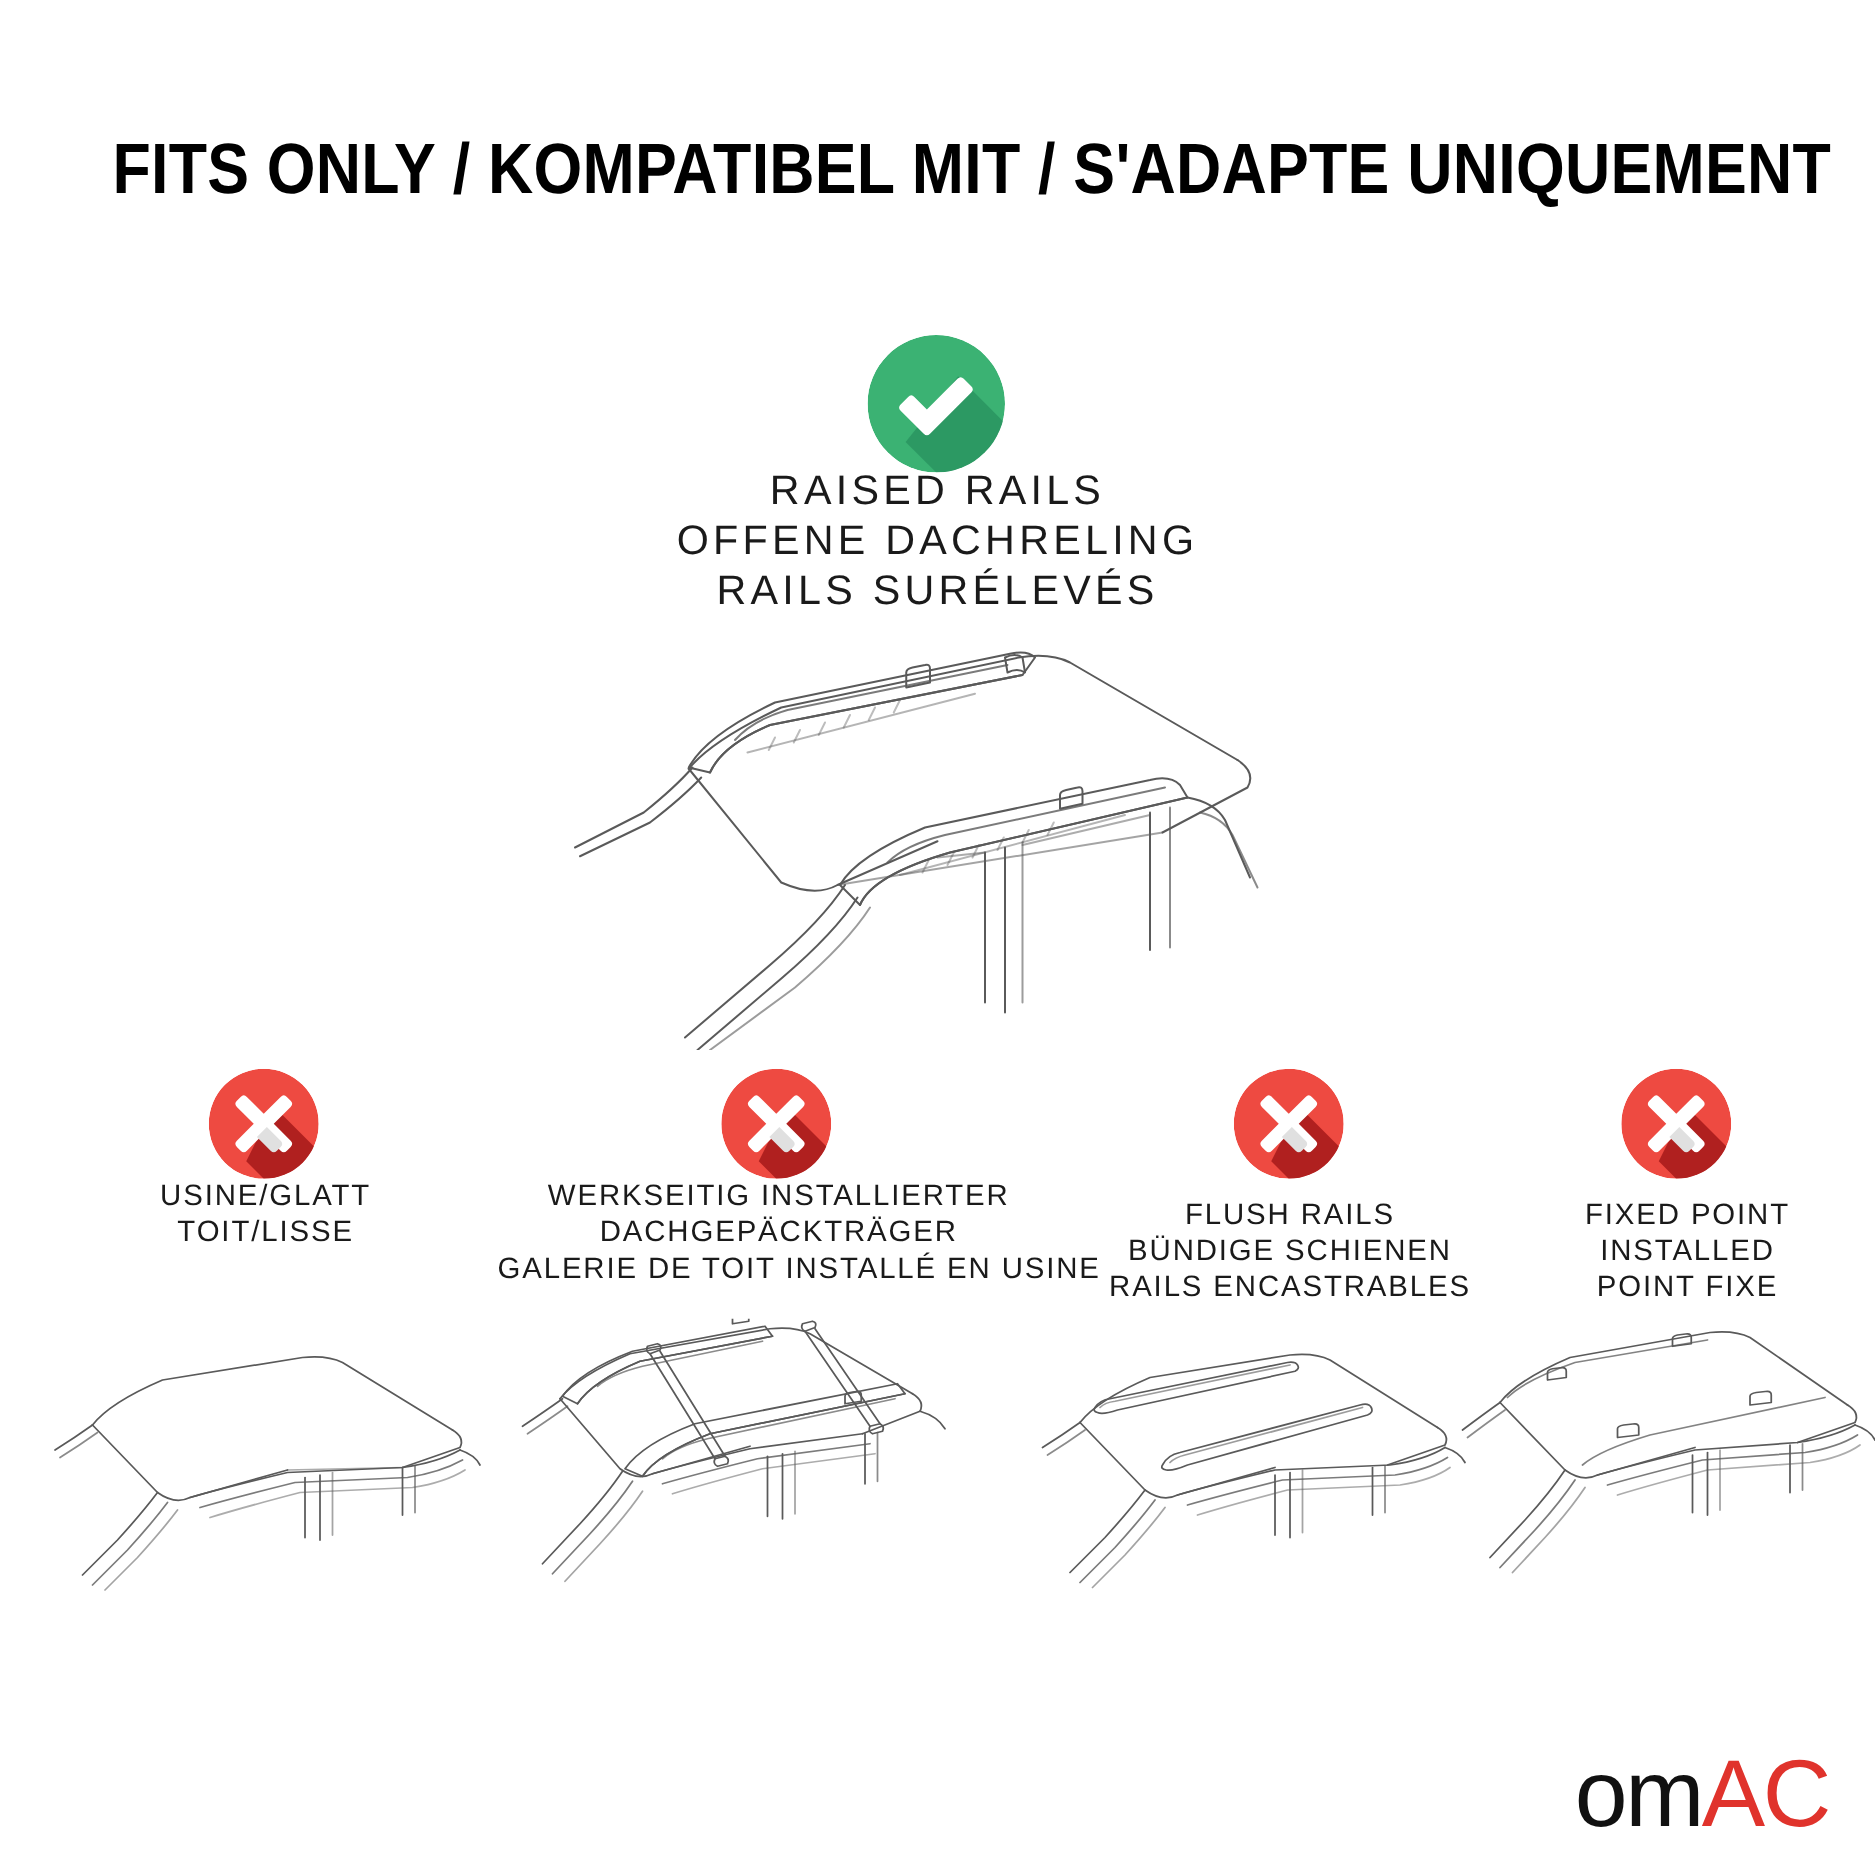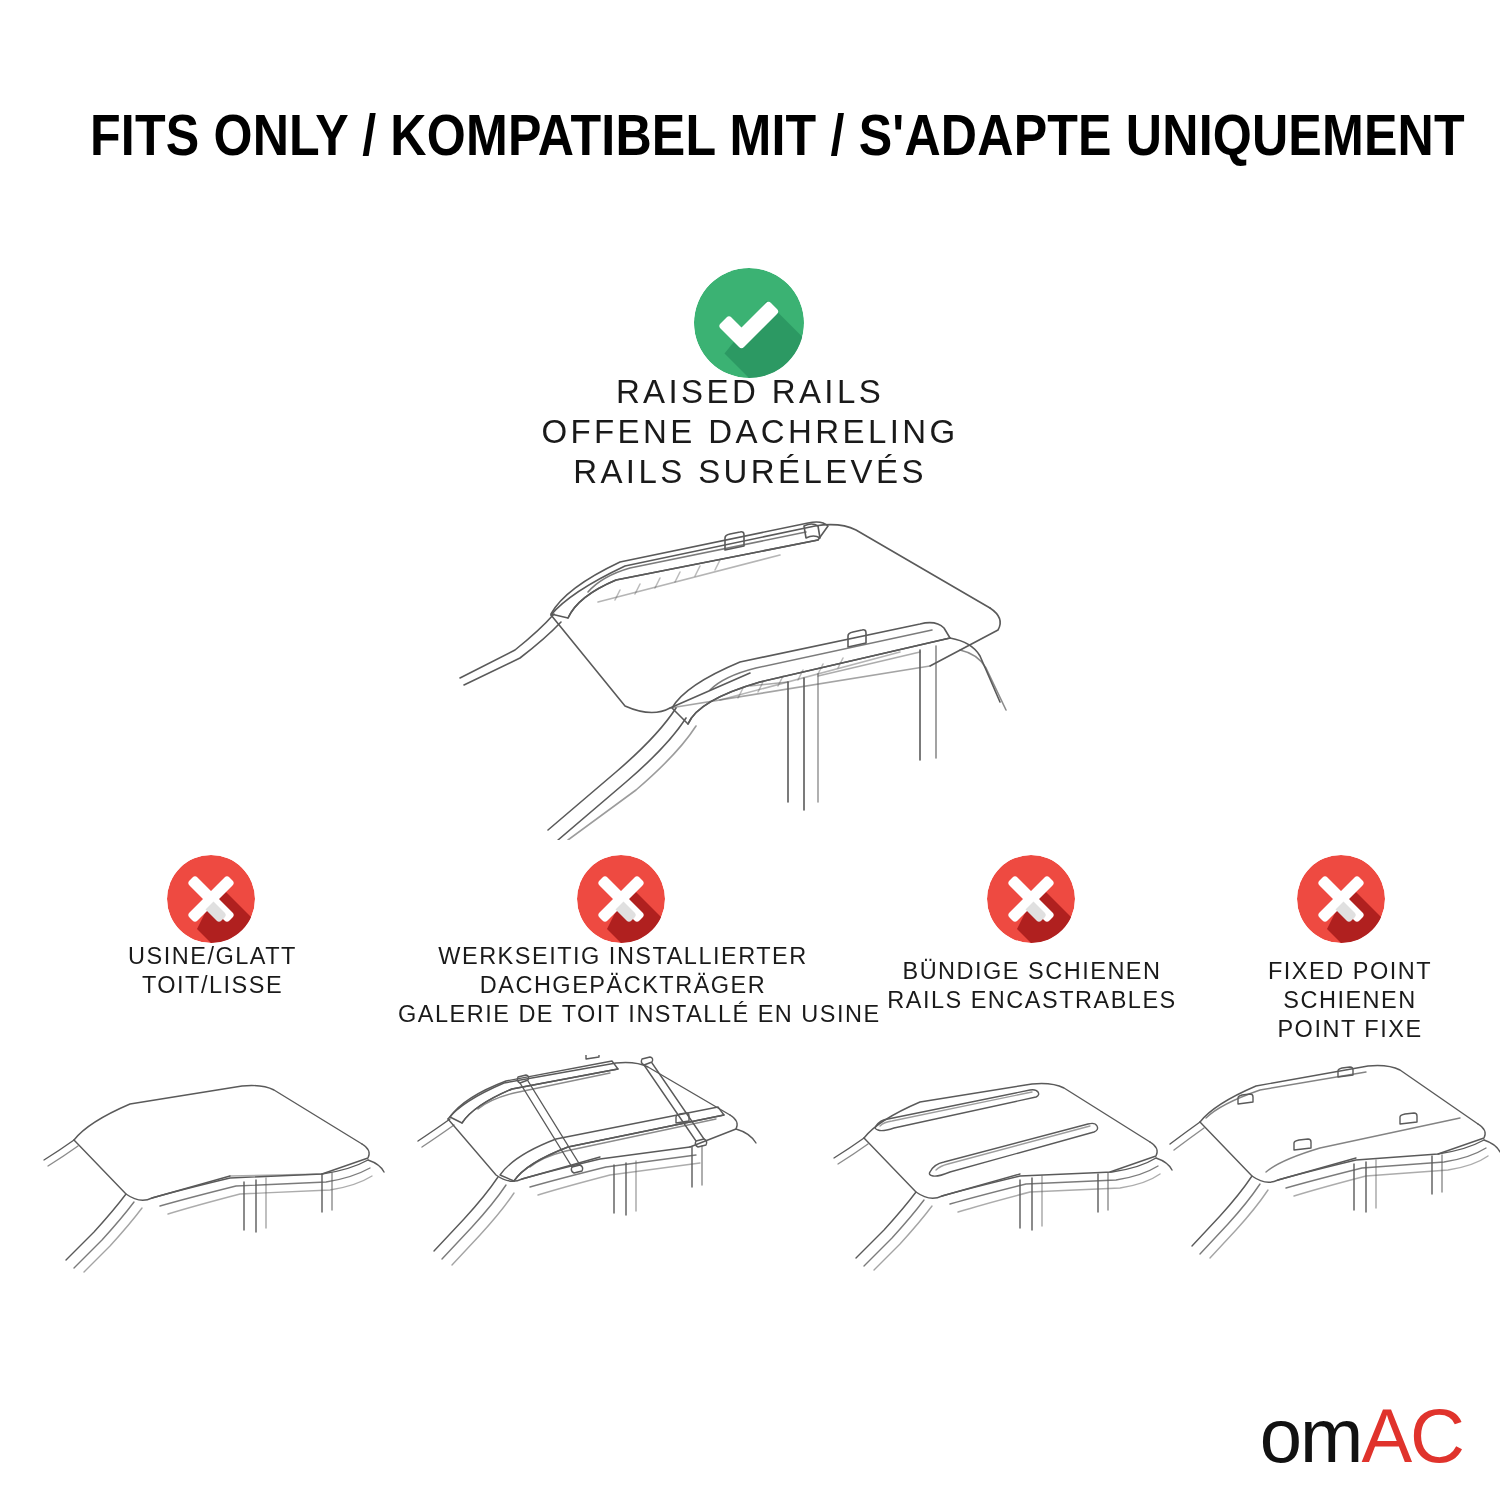--- a/index.html
+++ b/index.html
@@ -196,27 +196,28 @@
   <span class="ln">TOIT/LISSE</span>
 </div>
 
 <div class="label-block bad-label" id="bad-label-1">
   <span class="ln">WERKSEITIG INSTALLIERTER</span>
   <span class="ln">DACHGEPÄCKTRÄGER</span>
   <span class="ln">GALERIE DE TOIT INSTALLÉ EN USINE</span>
 </div>
 
 <div class="label-block bad-label" id="bad-label-2">
+  <span class="ln">FLUSH RAILS</span>
   <span class="ln">BÜNDIGE SCHIENEN</span>
   <span class="ln">RAILS ENCASTRABLES</span>
 </div>
 
 <div class="label-block bad-label" id="bad-label-3">
   <span class="ln">FIXED POINT</span>
-  <span class="ln">SCHIENEN</span>
+  <span class="ln">INSTALLED</span>
   <span class="ln">POINT FIXE</span>
 </div>
 
 <div class="illus" id="illus-naked" style="left:30px; top:1060px; width:360px; height:220px;">
   <svg viewBox="0 0 360 220" xmlns="http://www.w3.org/2000/svg" fill="none" stroke="#5a5a5a" stroke-width="1.4" stroke-linecap="round" stroke-linejoin="round">
     <path d="M44 80 Q58 62 100 44 L212 26 Q232 24 244 30 L332 84"></path>
     <path d="M44 80 L96 134 Q110 144 122 138 L200 116"></path>
     <path d="M332 84 Q342 90 338 98 L292 114"></path>
     <path d="M200 116 L292 114" opacity="0.5"></path>
     <path d="M44 80 Q30 90 14 100"></path>

